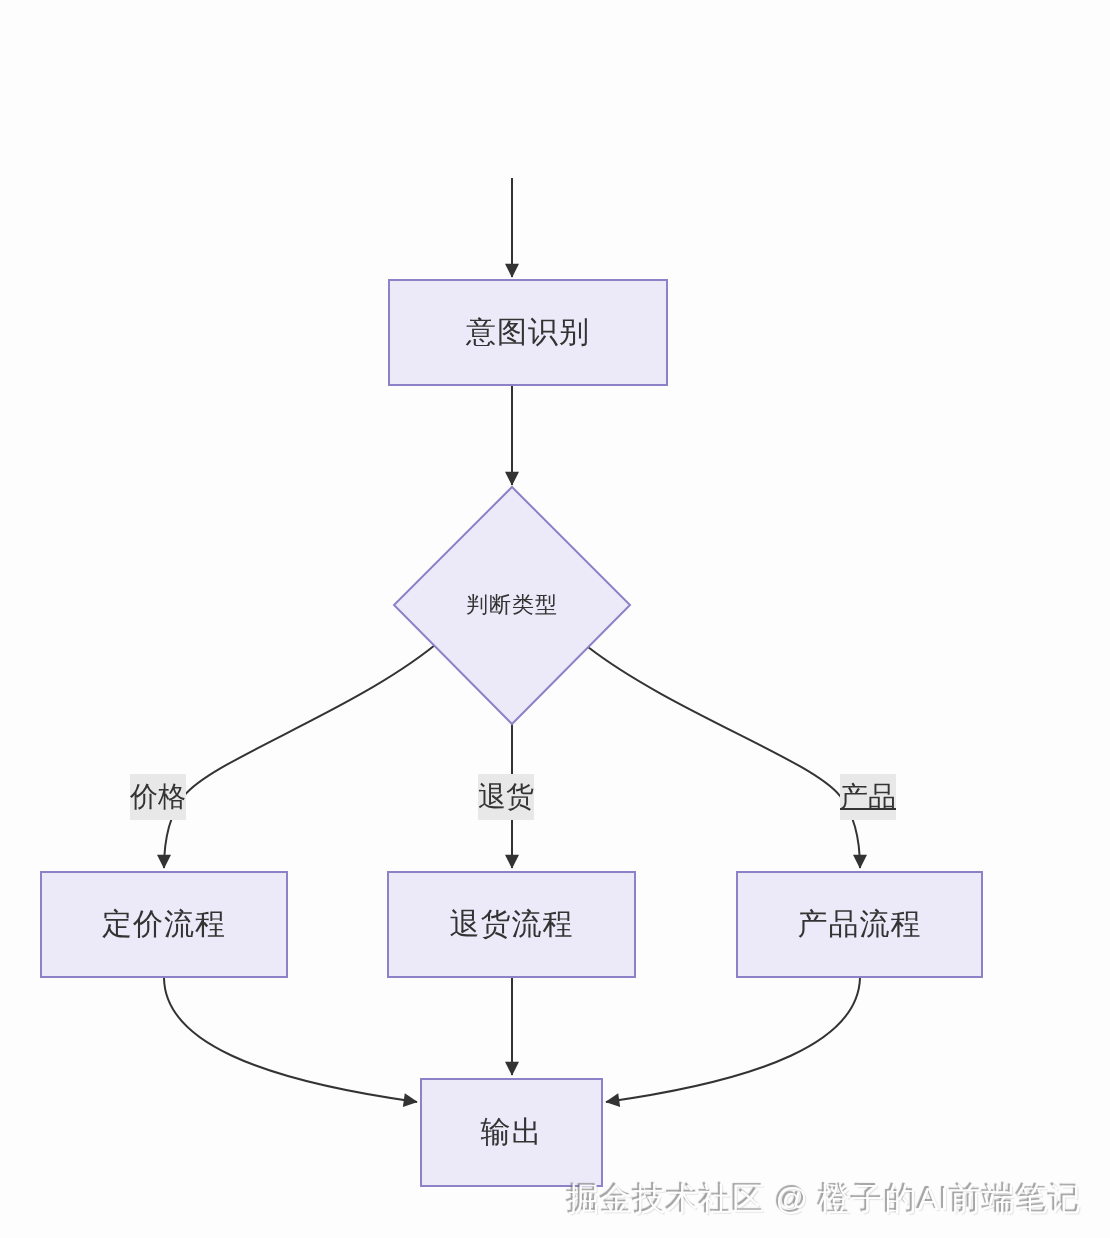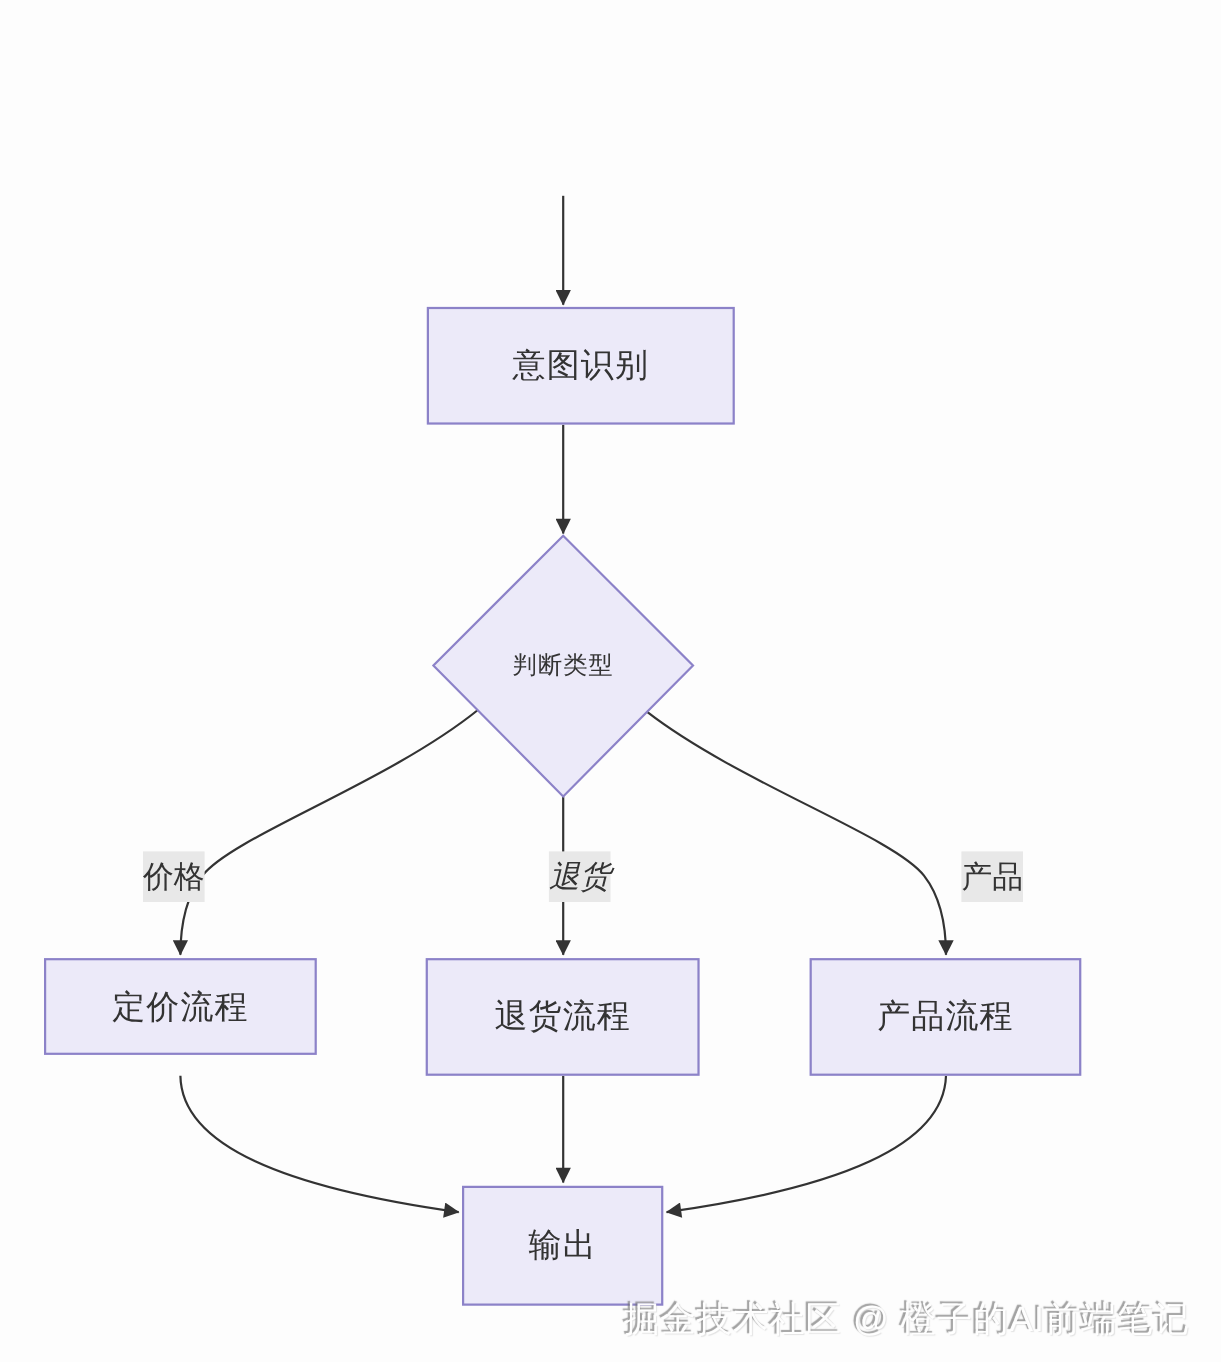--- a/index.html
+++ b/index.html
@@ -47,21 +47,21 @@
     background: var(--node-fill);
     border: 2px solid var(--node-border);
     color: var(--text-color);
     font-size: 30px;
     letter-spacing: 1px;
     text-align: center;
   }
 
   #n-user    { left: 388px; top: 70px;  width: 248px; height: 108px; }
   #n-intent  { left: 388px; top: 279px; width: 280px; height: 107px; }
-  #n-pricing { left: 40px;  top: 871px; width: 248px; height: 88px; }
+  #n-pricing { left: 40px;  top: 871px; width: 248px; height: 107px; }
   #n-refund  { left: 387px; top: 871px; width: 249px; height: 107px; }
   #n-product { left: 736px; top: 871px; width: 247px; height: 107px; }
   #n-output  { left: 420px; top: 1078px; width: 183px; height: 109px; }
 
   .diamond-label {
     position: absolute;
     left: 394px; top: 575px;
     width: 236px; height: 60px;
     display: flex;
     align-items: center;
@@ -76,22 +76,22 @@
     box-sizing: border-box;
     width: 56px; height: 46px;
     display: flex;
     align-items: center;
     justify-content: center;
     background: var(--label-bg);
     color: var(--text-color);
     font-size: 28px;
   }
   #el-price   { left: 130px; top: 774px; }
-  #el-refund  { left: 499px; top: 774px; font-style: italic; }
-  #el-product { left: 874px; top: 774px; }
+  #el-refund  { left: 478px; top: 774px; }
+  #el-product { left: 840px; top: 774px; text-decoration: underline; }
 
   .watermark {
     position: absolute;
     right: 28px;
     bottom: 16px;
     font-size: 32px;
     letter-spacing: 1px;
     color: rgba(255, 255, 255, 0.97);
     text-shadow: -2px -2px 1px rgba(110, 110, 110, 0.65),
                  1px 1px 1px rgba(180, 180, 180, 0.35);

